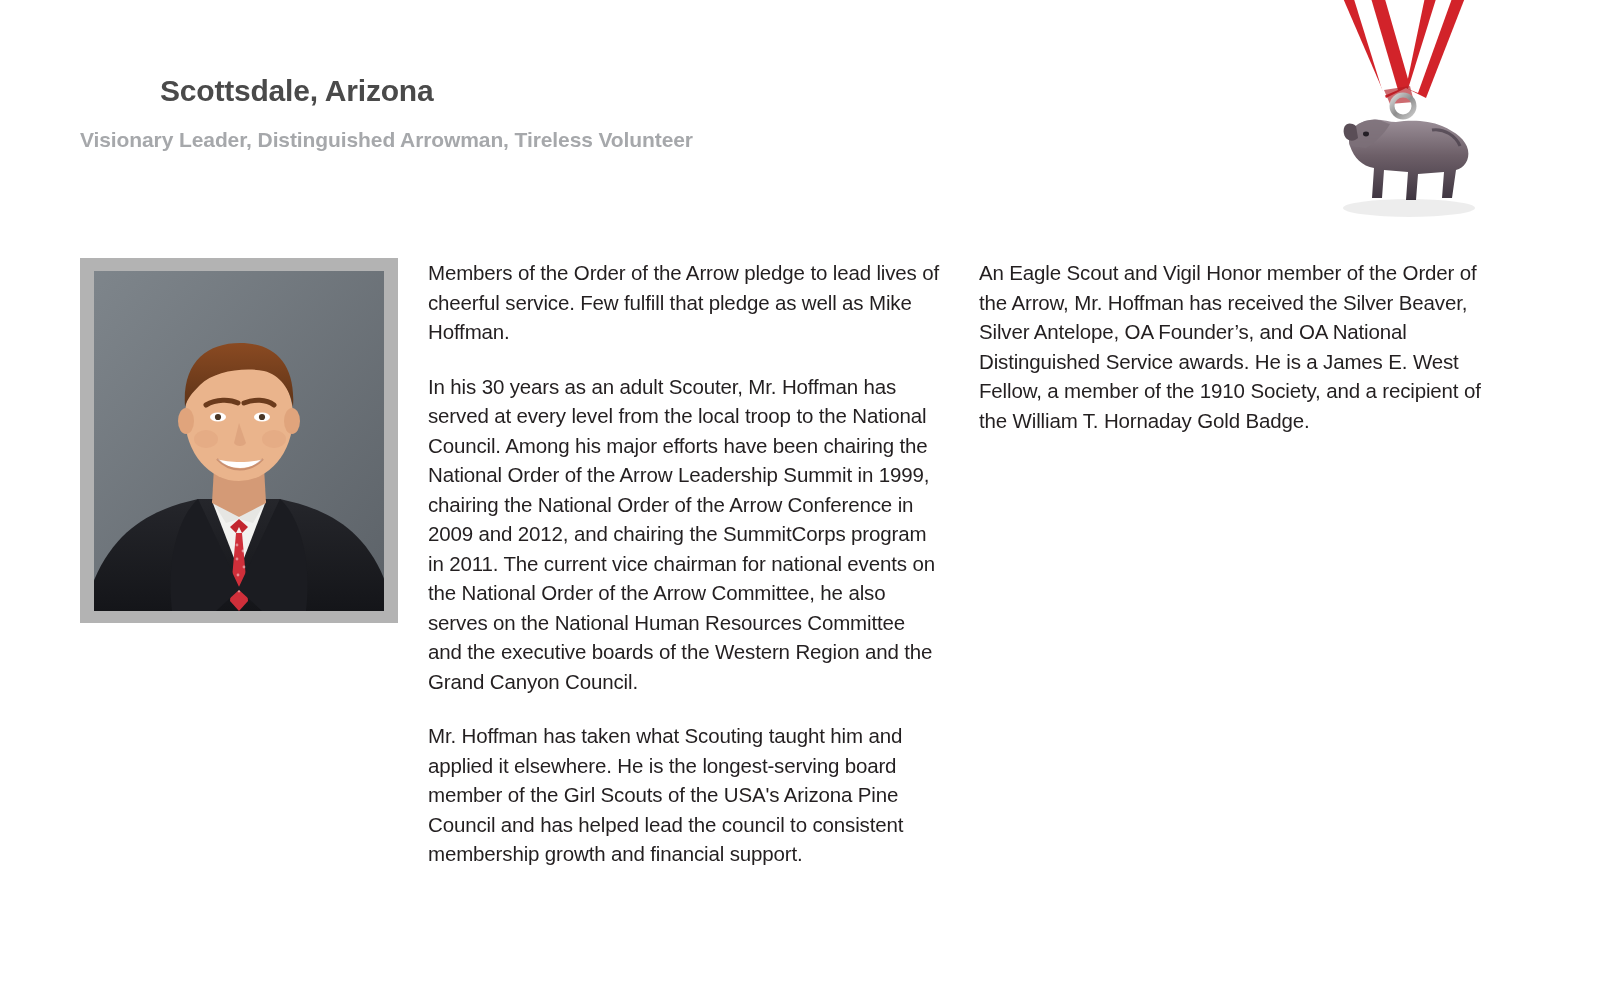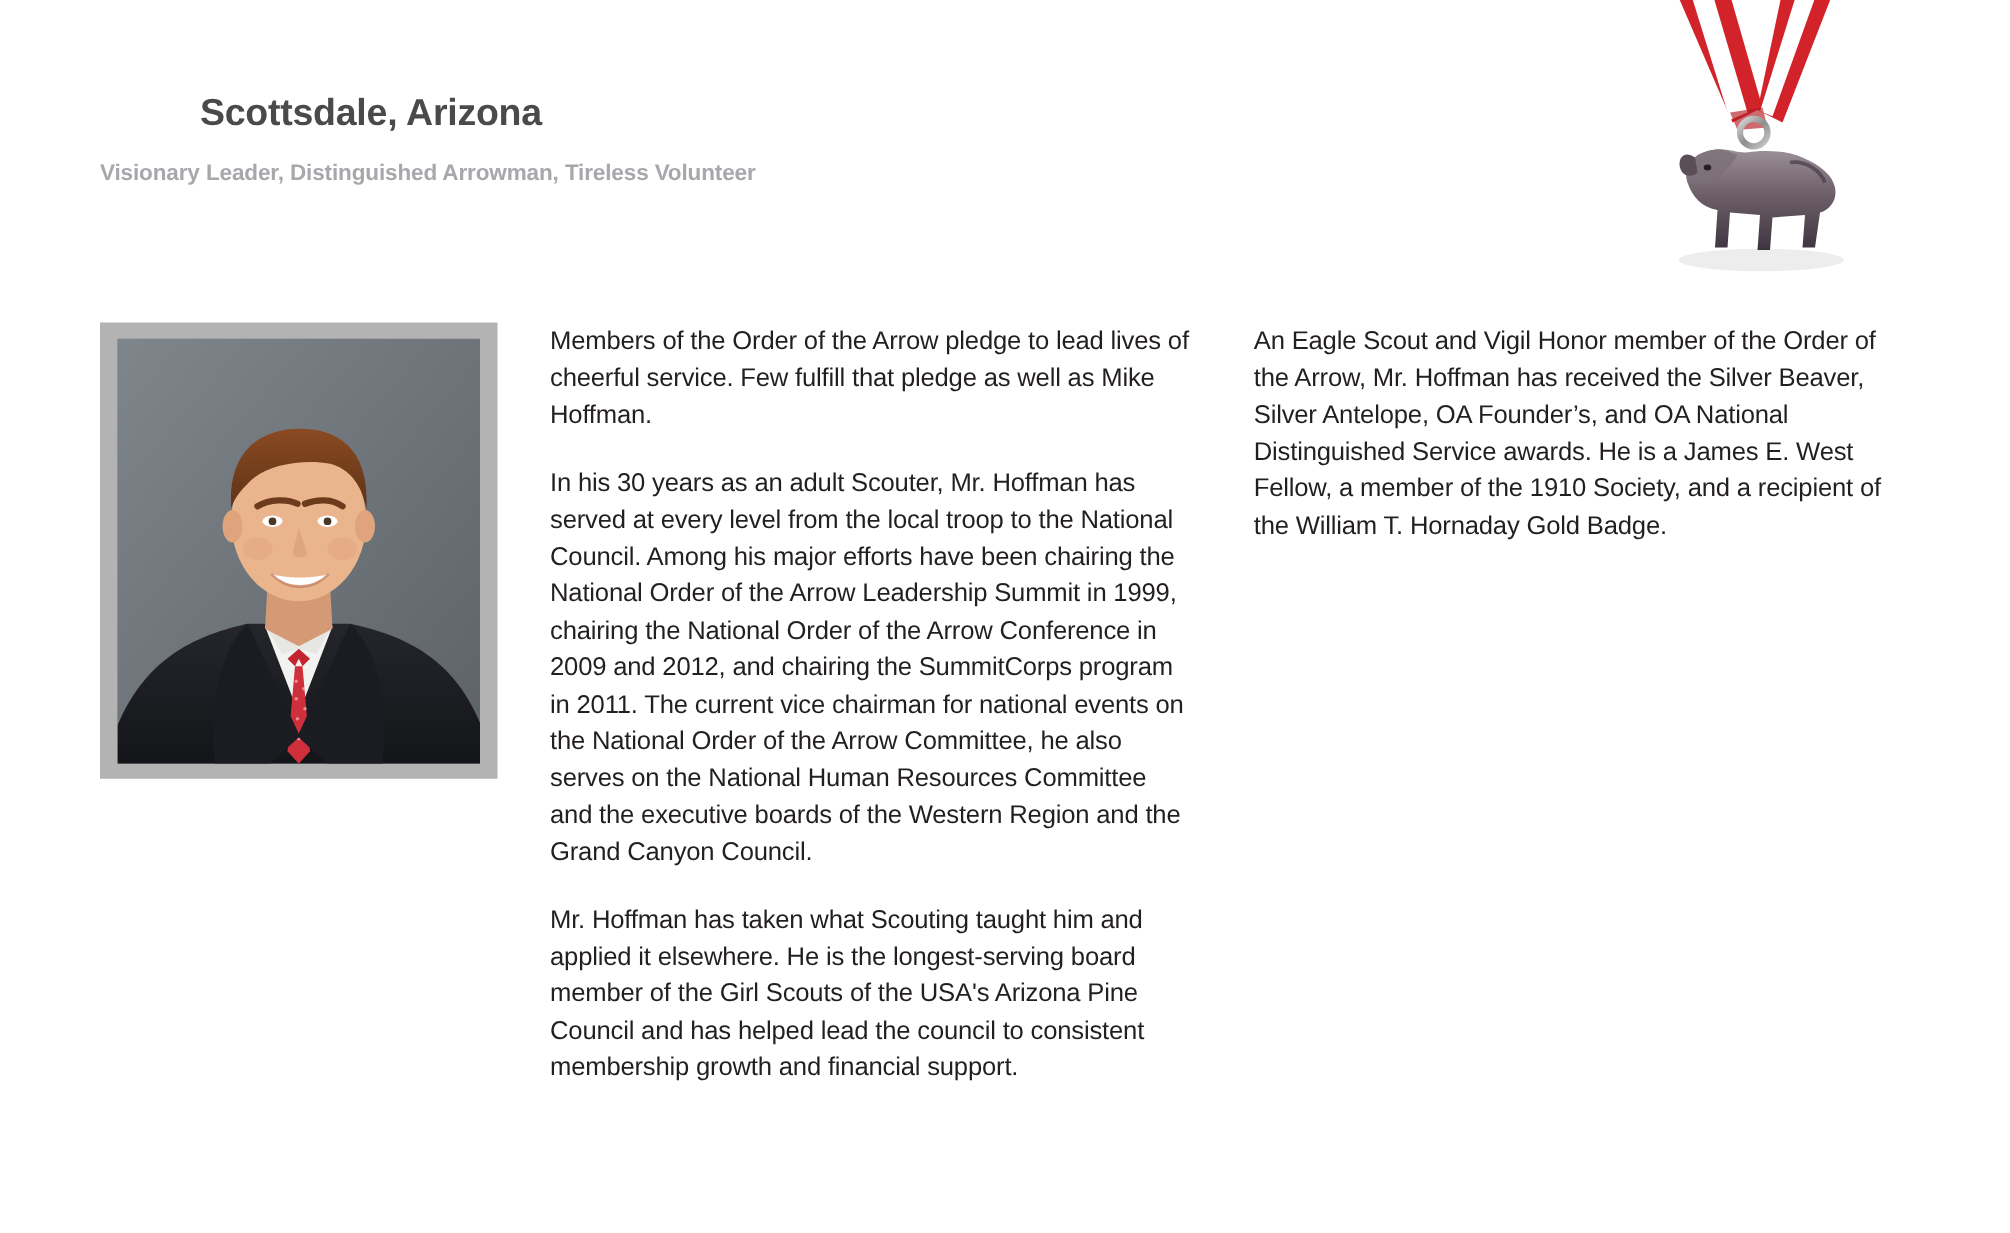--- a/index.html
+++ b/index.html
@@ -50,21 +50,21 @@
     letter-spacing: -0.2px;
     margin-left: 80px;
     white-space: nowrap;
     position: relative;
     top: -8px;
   }
   .tagline {
     margin-top: 12px;
     font-family: "Liberation Sans", sans-serif;
     font-weight: bold;
-    font-size: 18px;
+    font-size: 21px;
     color: #a6a8ab;
     letter-spacing: -0.1px;
   }
 
   
   .medal {
     position: absolute;
     right: 104px;
     top: -6px;
     width: 190px;
@@ -72,21 +72,20 @@
   }
 
   
   .content {
     position: absolute;
     left: 80px;
     top: 258px;
     width: 1450px;
     display: flex;
     align-items: flex-start;
-    justify-content: space-between;
   }
   .photo-col {
     width: 318px;
     flex: 0 0 318px;
     padding-right: 0;
   }
   .photo-frame {
     width: 318px;
     height: 365px;
     background: #b3b3b3;

